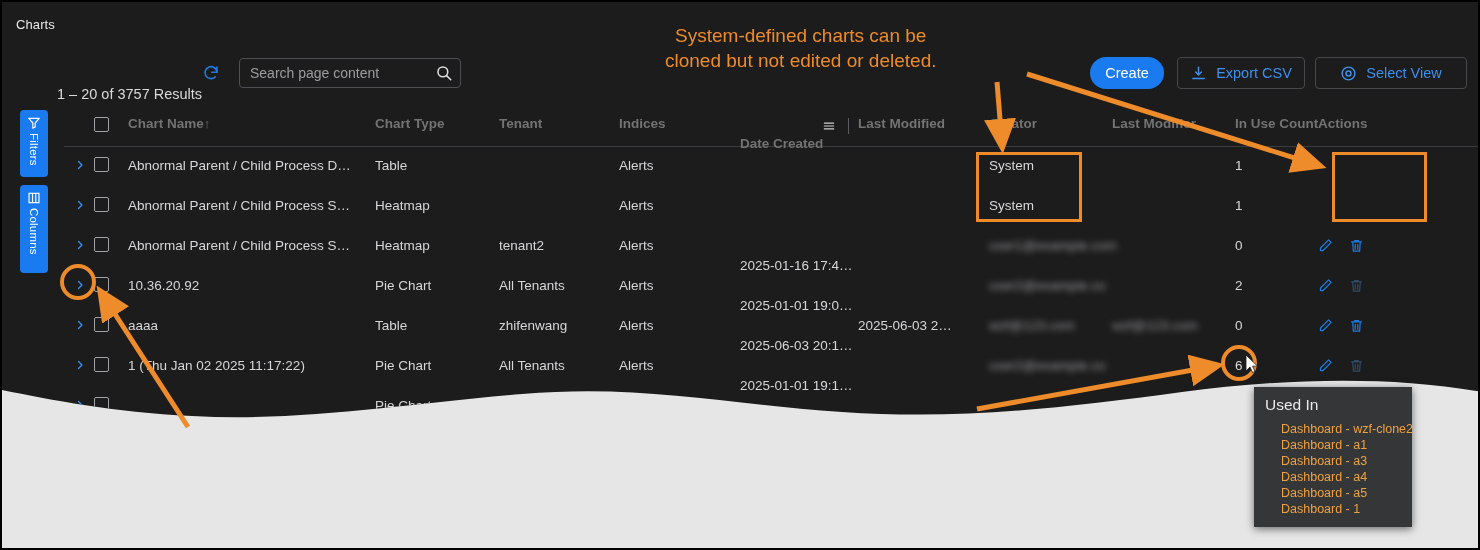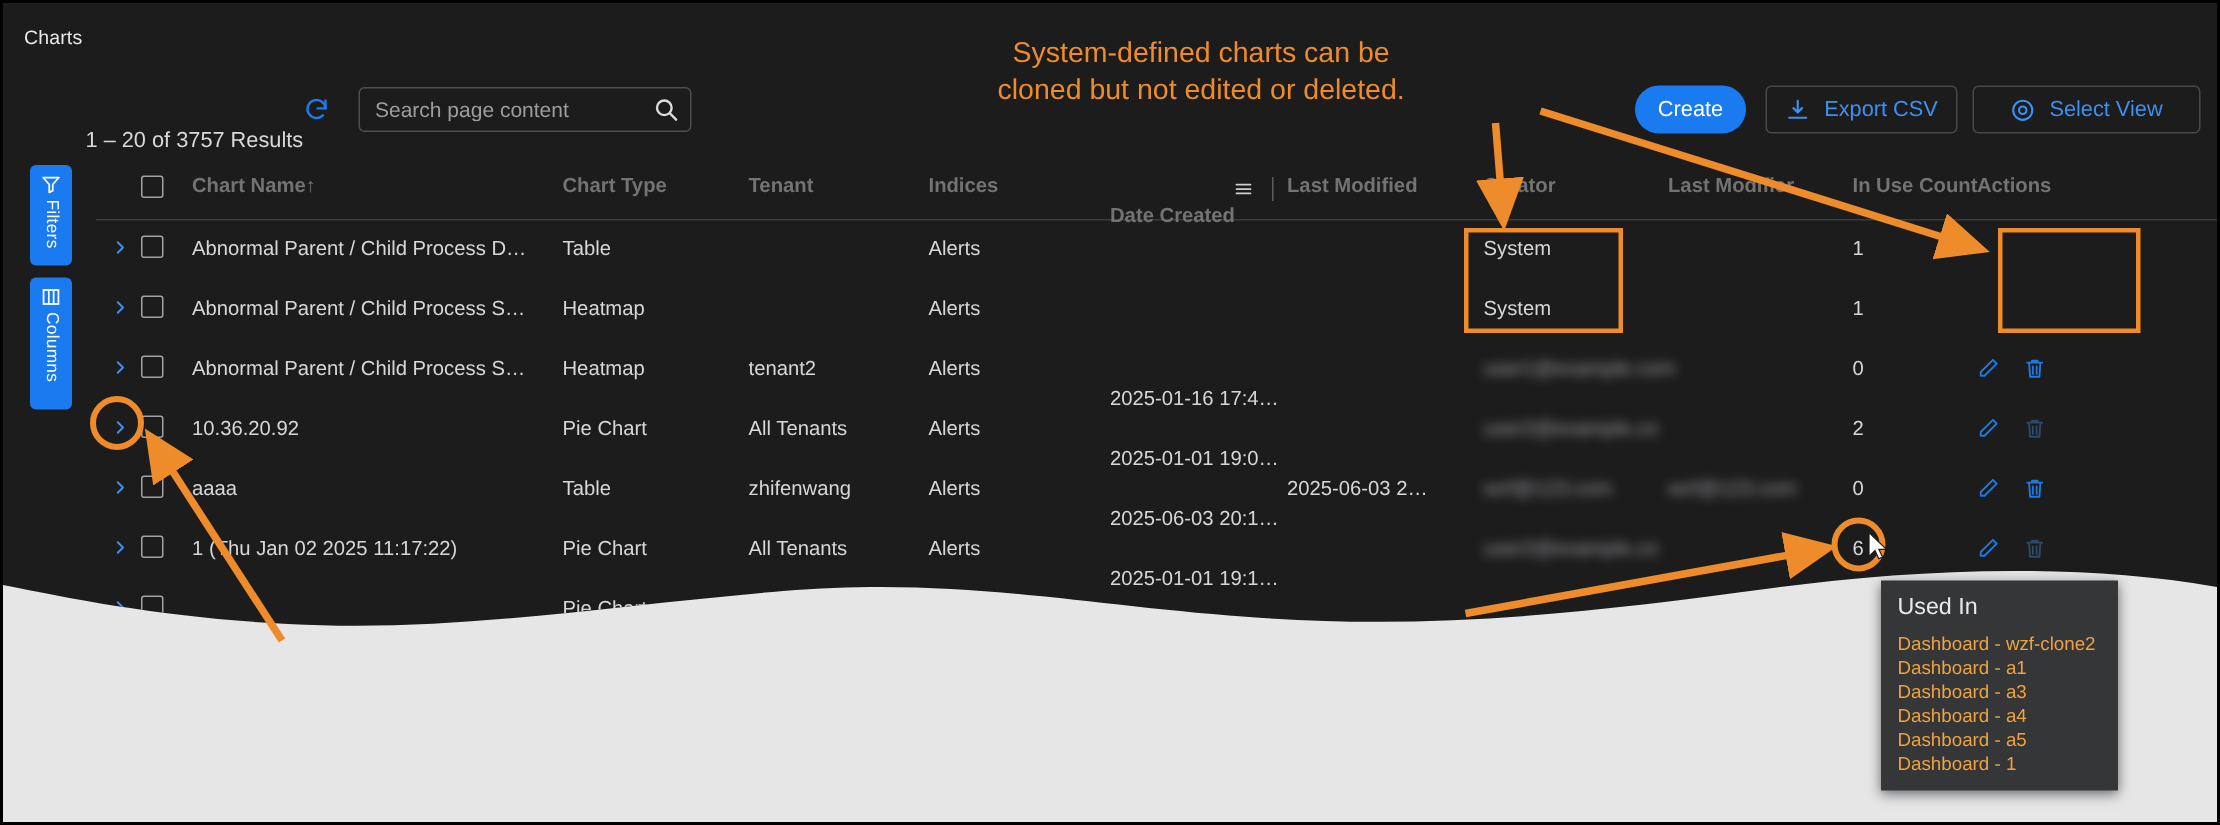--- a/index.html
+++ b/index.html
@@ -173,21 +173,21 @@
     position: absolute; left: 1252px; top: 385px;
     width: 158px; background: #353638;
     box-shadow: 0 2px 8px rgba(0,0,0,.55);
     padding: 9px 11px 10px 11px;
     z-index: 40;
   }
   #tooltip .tt-title {
     color: #eaeaea; font-size: 15.5px; margin-bottom: 7px;
   }
   #tooltip .tt-item {
-    color: #f0a23e; font-size: 12.5px; line-height: 16px; white-space: nowrap;
+    color: #f0a23e; font-size: 12.5px; line-height: 16px; white-space: nowrap; margin-left: 16px;
   }
 
   
   #cursor { position: absolute; left: 1243px; top: 352px; width: 14px; height: 20px; z-index: 45; }
 </style>
 </head>
 <body>
 
 <svg width="0" height="0" style="position:absolute">
   <defs>

